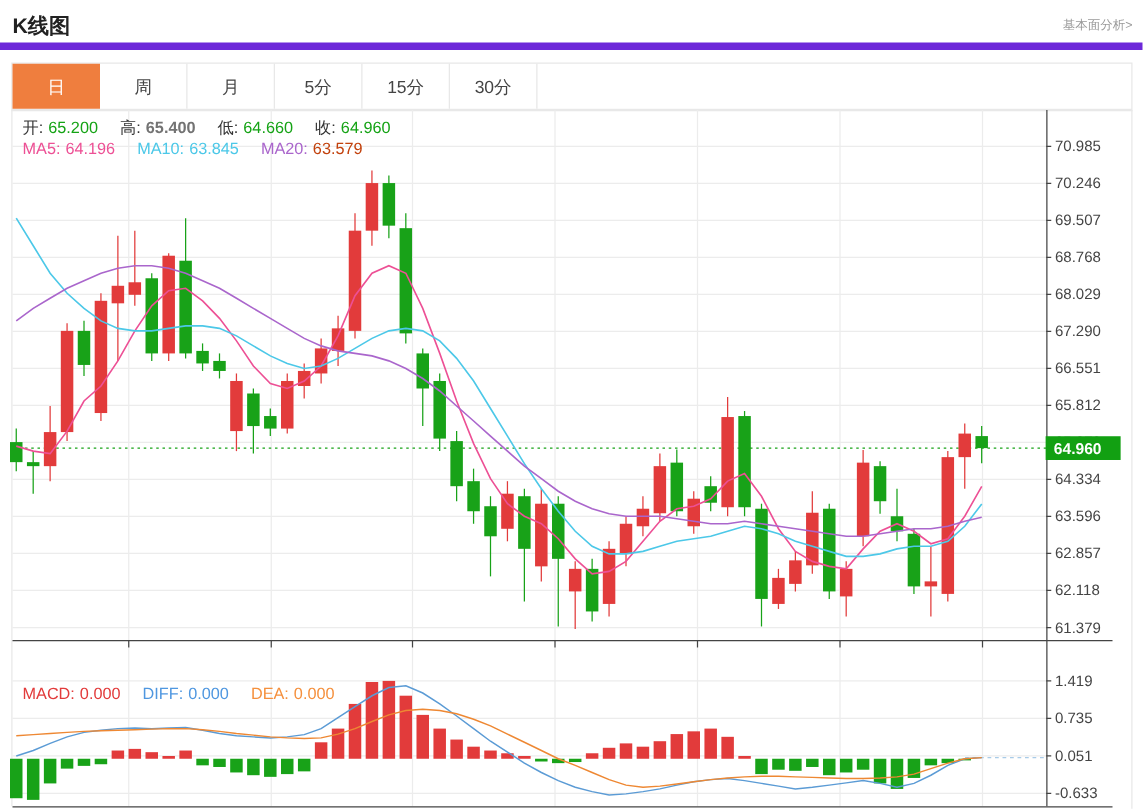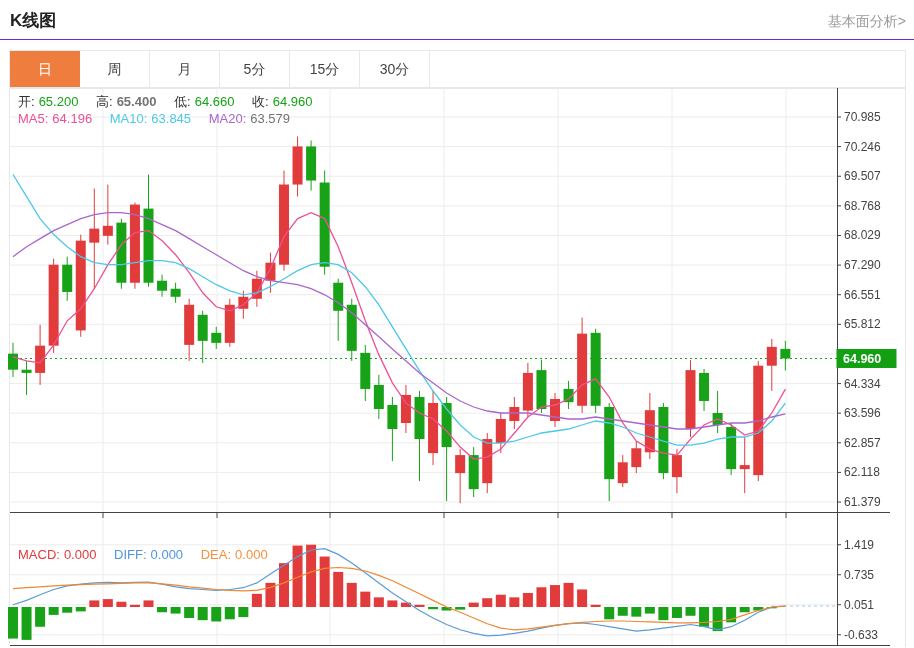--- a/index.html
+++ b/index.html
@@ -1,19 +1,19 @@
 <!DOCTYPE html>
 <html><head>
 <meta charset="utf-8">
 <style>
   html,body{margin:0;padding:0;}
   body{width:914px;height:648px;background:#fff;font-family:"Liberation Sans","DejaVu Sans",sans-serif;position:relative;overflow:hidden;}
-  .header{position:absolute;top:0;left:0;width:914px;height:40px;border-bottom:1px solid #6d28d9;box-sizing:border-box;}
+  .header{position:absolute;top:0;left:0;width:914px;height:40px;border-bottom:6px solid #6d28d9;box-sizing:border-box;}
   .page-title{position:absolute;left:10px;top:9px;font-size:17px;font-weight:bold;color:#222;}
-  .fund-link{position:absolute;right:8px;top:13px;font-size:14px;color:#999;text-decoration:none;cursor:pointer;}
+  .fund-link{position:absolute;right:8px;top:13px;font-size:10px;color:#999;text-decoration:none;cursor:pointer;}
   .tabbar{position:absolute;top:50px;left:9px;width:897px;height:38px;border:1px solid #e8e8e8;box-sizing:border-box;display:flex;background:#fff;}
   .tab{width:70px;height:36px;line-height:36px;text-align:center;font-size:14px;color:#444;border-right:1px solid #e8e8e8;cursor:pointer;box-sizing:border-box;flex:0 0 70px;}
   .tab.active{background:#ef7e3e;color:#fff;border-right:none;}
   .chart-svg{position:absolute;top:88px;left:0;}
   .legend{position:absolute;font-size:13px;white-space:nowrap;}
   .legend span{margin-right:4px;}
   .legend .gap{margin-right:14px;margin-top:32px;}
   #legend-ohlc{top:93px;left:18px;}
   #legend-ma{top:111px;left:18px;}
   #legend-macd{top:547px;left:18px;}
@@ -306,20 +306,20 @@
 <div id="legend-ohlc" class="legend">
   <span class="lab">开:</span><span class="val gap" style="color: rgb(21, 163, 21);">65.200</span>
   <span class="lab">高:</span><span class="val gap" style="color: #737373; font-weight: bold;">65.400</span>
   <span class="lab">低:</span><span class="val gap" style="color: rgb(21, 163, 21);">64.660</span>
   <span class="lab">收:</span><span class="val" style="color: rgb(21, 163, 21);">64.960</span>
 </div>
 
 <div id="legend-ma" class="legend">
   <span class="ma5" style="color: rgb(237, 80, 149);">MA5:</span><span class="ma5 gap" style="color: rgb(237, 80, 149);">64.196</span>
   <span class="ma10" style="color: rgb(76, 200, 232);">MA10:</span><span class="ma10 gap" style="color: rgb(76, 200, 232); text-align: right;">63.845</span>
-  <span class="ma20" style="color: rgb(170, 102, 204);">MA20:</span><span class="ma20" style="color: #737373;">63.579</span>
+  <span class="ma20" style="color: rgb(170, 102, 204);">MA20:</span><span class="ma20" style="color: #c2410c;">63.579</span>
 </div>
 
 <div id="legend-macd" class="legend">
   <span class="macd" style="color: rgb(226, 59, 59);">MACD:</span><span class="macd gap" style="color: rgb(226, 59, 59);">0.000</span>
   <span class="diff" style="color: rgb(79, 151, 224);">DIFF:</span><span class="diff gap" style="color: rgb(79, 151, 224);">0.000</span>
   <span class="dea" style="color: rgb(245, 144, 61);">DEA:</span><span class="dea" style="color: rgb(245, 144, 61);">0.000</span>
 </div>
 
 </body></html>

